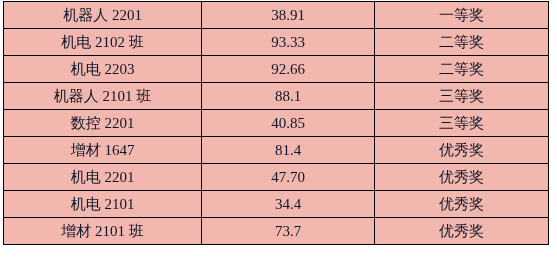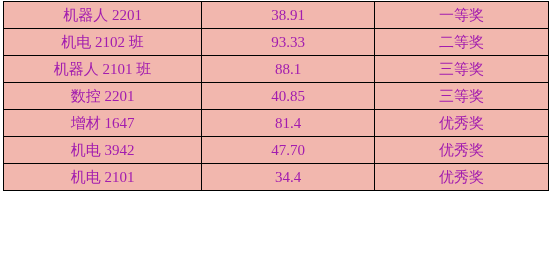--- a/index.html
+++ b/index.html
@@ -20,21 +20,21 @@
   }
   table.results {
     border-collapse: collapse;
     table-layout: fixed;
     width: 545px;
     margin: 1px 0 0 3px;
   }
   table.results td {
     border: 1px solid #000000;
     background: #f2b7ae;
-    color: #a21caf;
+    color: #0f172a;
     text-align: center;
     vertical-align: middle;
     height: 26px;
     font-size: 15px;
     line-height: 24px;
     padding: 0;
     white-space: nowrap;
     overflow: hidden;
   }
   col.c-name { width: 198px; }
@@ -56,39 +56,49 @@
         <td>机器人 2201</td>
         <td>38.91</td>
         <td>一等奖</td>
       </tr>
       <tr>
         <td>机电 2102 班</td>
         <td>93.33</td>
         <td>二等奖</td>
       </tr>
       <tr>
+        <td>机电 2203</td>
+        <td>92.66</td>
+        <td>二等奖</td>
+      </tr>
+      <tr>
         <td>机器人 2101 班</td>
         <td>88.1</td>
         <td>三等奖</td>
       </tr>
       <tr>
         <td>数控 2201</td>
         <td>40.85</td>
         <td>三等奖</td>
       </tr>
       <tr>
         <td>增材 1647</td>
         <td>81.4</td>
         <td>优秀奖</td>
       </tr>
       <tr>
-        <td>机电 3942</td>
+        <td>机电 2201</td>
         <td>47.70</td>
         <td>优秀奖</td>
       </tr>
       <tr>
         <td>机电 2101</td>
         <td>34.4</td>
         <td>优秀奖</td>
       </tr>
+      <tr>
+        <td>增材 2101 班</td>
+        <td>73.7</td>
+        <td>优秀奖</td>
+      </tr>
     </tbody>
   </table>
 </div>
 
 </body></html>

